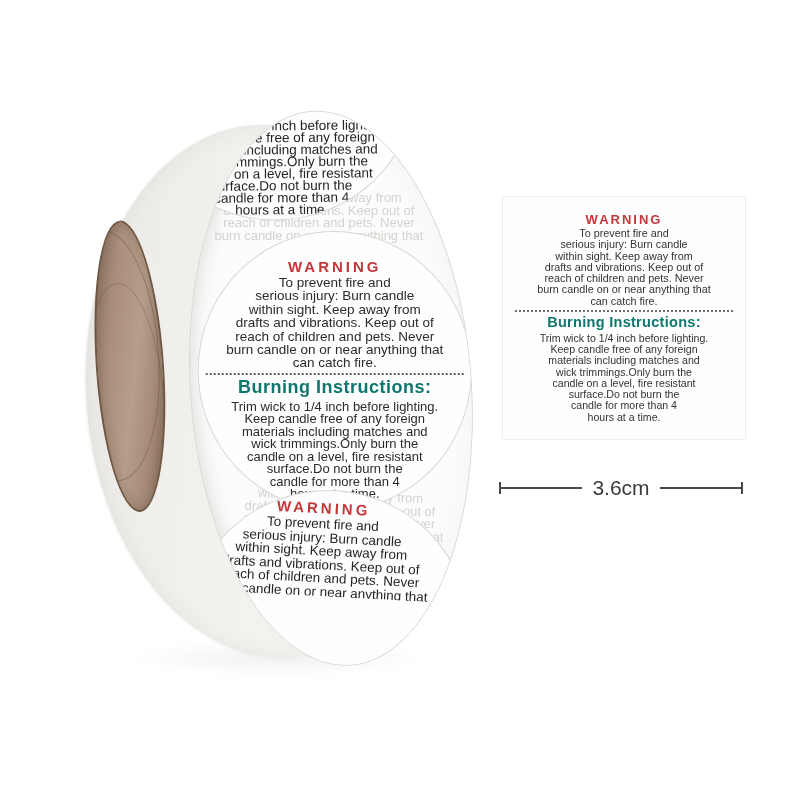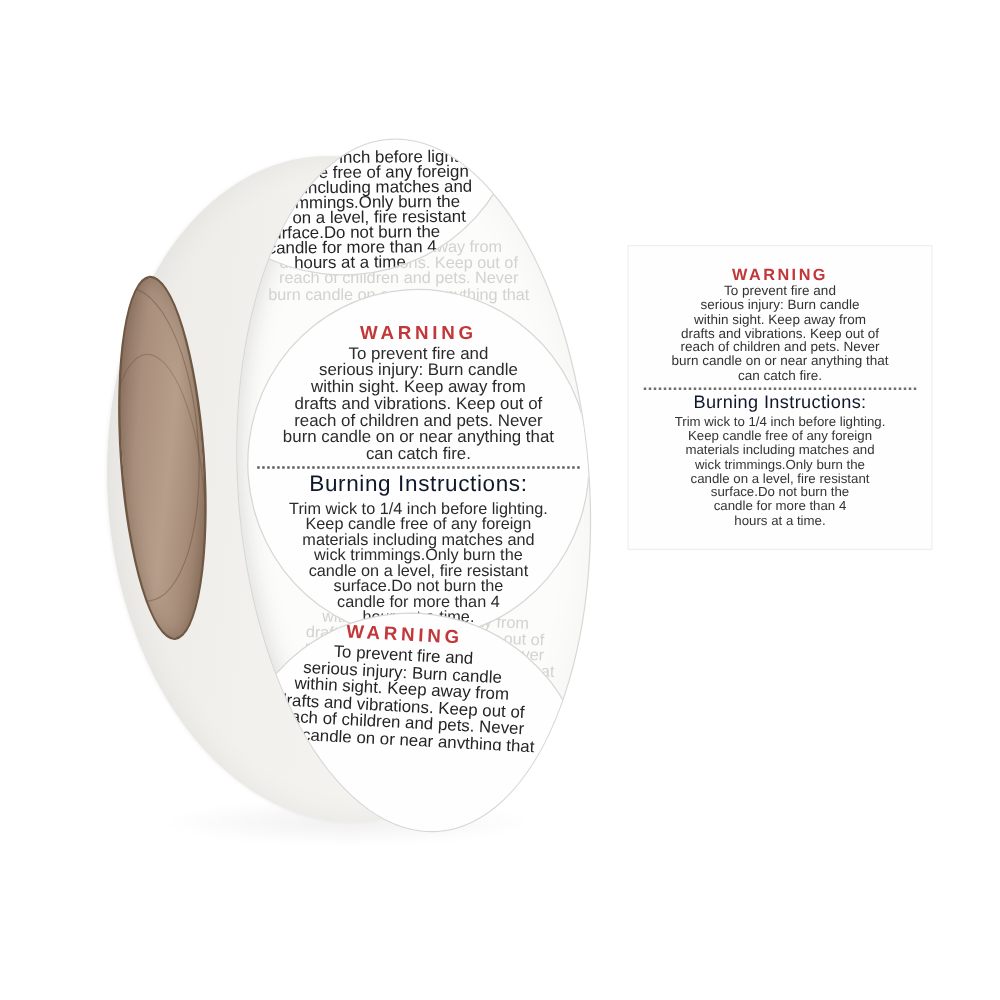--- a/index.html
+++ b/index.html
@@ -33,21 +33,21 @@
   .ghost-2{top:379px;transform:rotate(6deg);}
 
   .sticker{position:absolute;border-radius:50%;background:#fefefe;border:1px solid #d8d7d4;overflow:hidden;}
   .sticker-top{left:-34px;top:-162px;width:278px;height:266px;}
   .sticker-top .txt{position:absolute;left:4px;right:4px;top:167px;transform:rotate(3.5deg);
     font-size:13.5px;line-height:12px;color:#242424;text-align:center;}
 
   .sticker-middle{left:8px;top:120px;width:272px;height:278px;}
   .sticker-middle .inner{position:absolute;left:0;right:0;top:0;bottom:0;transform:rotate(4deg);text-align:center;}
   .w-title{font-weight:bold;color:#c2383a;}
-  .b-title{font-weight:normal;color:#0f172a;}
+  .b-title{font-weight:bold;color:#0f766e;}
   .sticker-middle .w-title{margin-top:26px;font-size:15px;letter-spacing:3px;}
   .sticker-middle .w-body{margin-top:1px;font-size:13.5px;line-height:13.4px;color:#2b2b2b;}
   .dotted{border-top:2px dotted #5e5e5e;width:95%;margin:3px auto 2px;}
   .sticker-middle .b-title{font-size:18px;letter-spacing:.5px;}
   .sticker-middle .b-body{margin-top:3px;font-size:13px;line-height:12.5px;color:#2b2b2b;}
 
   .sticker-bottom{left:-22px;top:378px;width:282px;height:278px;}
   .sticker-bottom .inner{position:absolute;left:0;right:0;top:0;height:105px;overflow:hidden;
     transform:rotate(7deg);text-align:center;}
   .sticker-bottom .w-title{margin-top:8px;font-size:15px;letter-spacing:3px;}
@@ -174,14 +174,21 @@
         <div>Keep candle free of any foreign</div>
         <div>materials including matches and</div>
         <div>wick trimmings.Only burn the</div>
         <div>candle on a level, fire resistant</div>
         <div>surface.Do not burn the</div>
         <div>candle for more than 4</div>
         <div>hours at a time.</div>
       </div>
   </div>
 
+  <div class="dimension">
+    <div class="tick"></div>
+    <div class="dline"></div>
+    <div class="dlabel">3.6cm</div>
+    <div class="dline"></div>
+    <div class="tick"></div>
+  </div>
 
 </div>
 
 </body></html>

